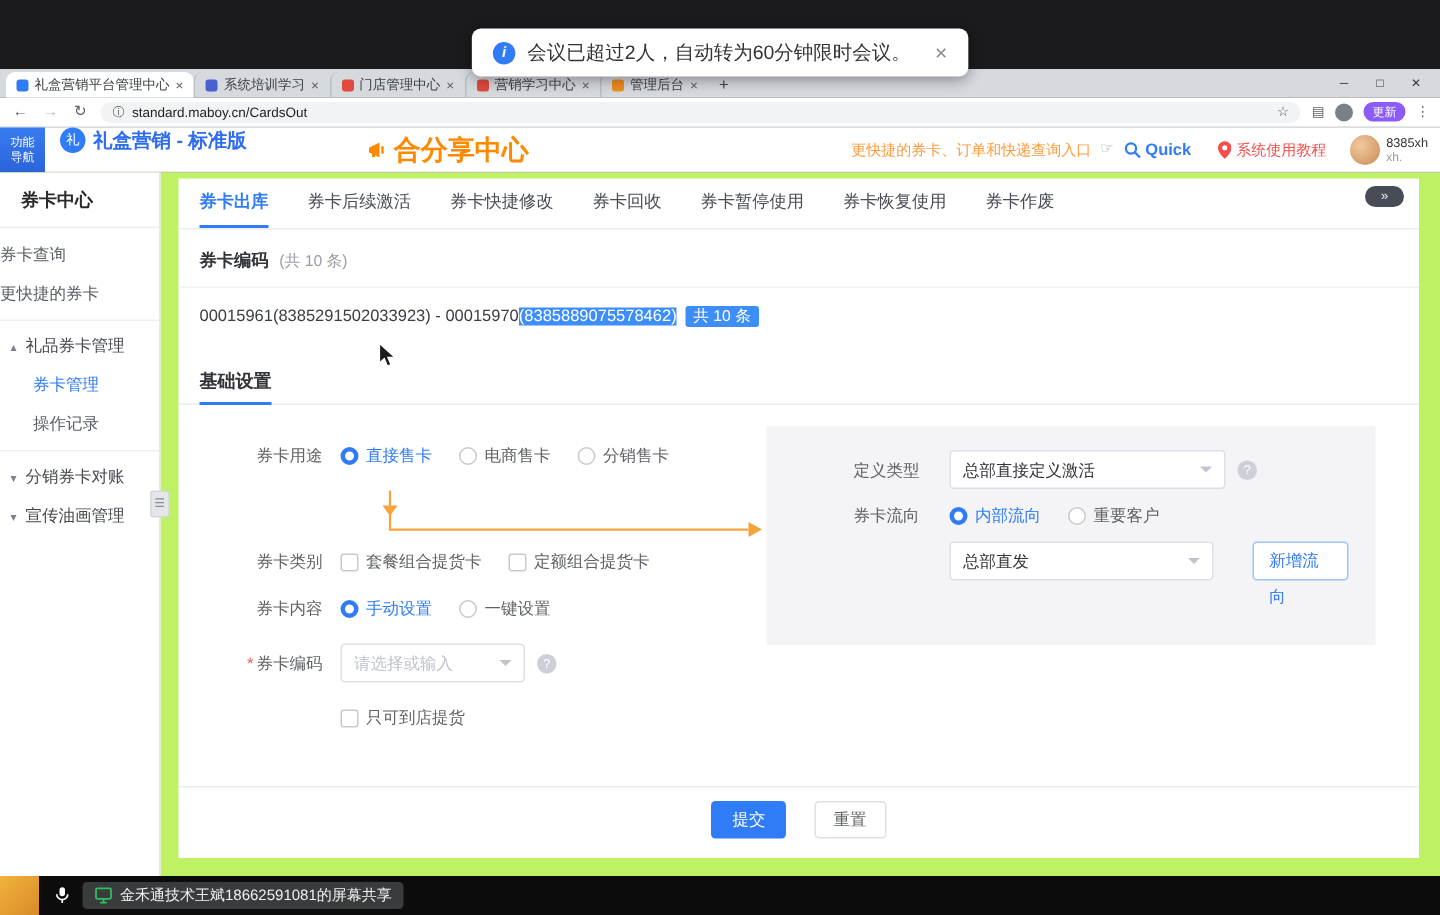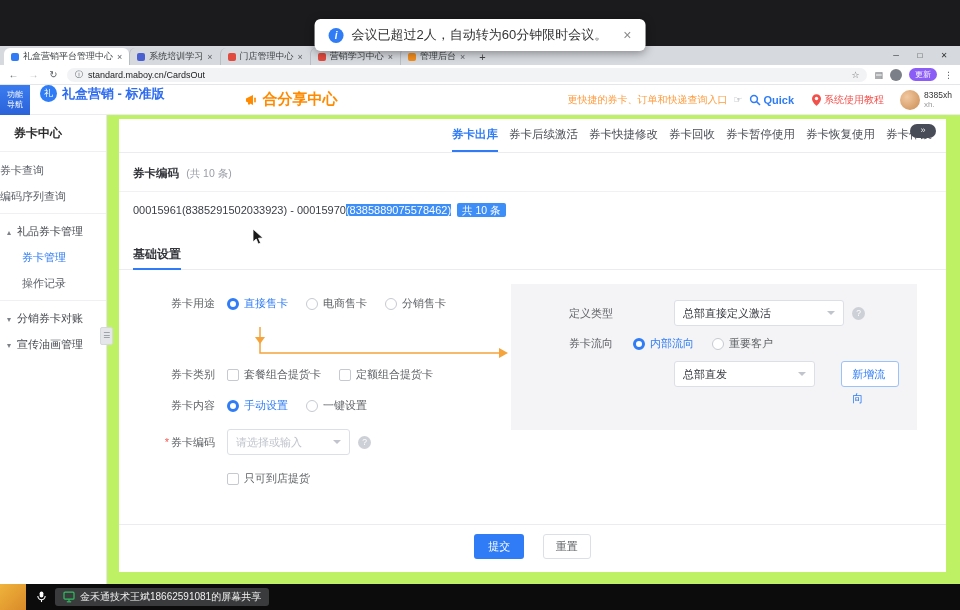--- a/index.html
+++ b/index.html
@@ -39,21 +39,21 @@
   .omni .star{color:#5f6368;font-size:9px;cursor:pointer;}
   .rt-ic{font-size:9px;color:#5f6368;cursor:pointer;}
   .badge-avatar{width:12px;height:12px;border-radius:50%;background:#7a7f88;cursor:pointer;}
   .update{background:#8b5cf6;color:#fff;font-size:8px;border-radius:7px;padding:1px 6px;cursor:pointer;}
 
   
   .apphead{position:absolute;top:85px;left:0;right:0;height:30px;background:#fff;border-bottom:1px solid #ececf0;display:flex;}
   .navbadge{width:30px;height:30px;background:linear-gradient(180deg,#3a7bf0,#2b63d9);color:#fff;font-size:8px;line-height:10px;display:flex;flex-direction:column;align-items:center;justify-content:center;flex:none;cursor:pointer;}
   .logo{width:17px;height:17px;border-radius:50%;background:#2f7cf6;color:#fff;font-size:9px;line-height:17px;text-align:center;margin:0 5px 0 10px;flex:none;}
   .brand{font-size:13px;font-weight:bold;color:#2e6cf0;white-space:nowrap;}
-  .sharecenter{display:flex;align-items:center;gap:4px;margin-left:80px;color:#ff8a00;font-weight:bold;font-size:15px;cursor:pointer;white-space:nowrap;}
+  .sharecenter{display:flex;align-items:center;gap:4px;margin-left:80px;color:#ff8a00;font-weight:bold;font-size:18px;cursor:pointer;white-space:nowrap;}
   .head-right{margin-left:auto;display:flex;align-items:center;gap:6px;padding-right:8px;white-space:nowrap;}
   .qhint{color:#ff9b3d;font-size:10px;}
   .pointer{color:#9aa0a6;font-size:10px;}
   .quick{display:flex;align-items:center;gap:3px;color:#2f7cf6;font-size:11px;font-weight:bold;cursor:pointer;}
   .tutorial{display:flex;align-items:center;gap:3px;color:#f2504b;font-size:10px;margin-left:12px;cursor:pointer;}
   .user{display:flex;align-items:center;gap:4px;margin-left:10px;cursor:pointer;}
   .uavatar{width:20px;height:20px;border-radius:50%;background:radial-gradient(circle at 35% 35%,#f2c9a0,#c98b52);flex:none;}
   .uname{font-size:8.5px;color:#333;line-height:10px;}
   .uname .sub{color:#999;font-size:8px;display:block;}
 
@@ -66,21 +66,21 @@
   .sitem.group{padding-left:7px;color:#45484e;}
   .tri{font-size:8px;color:#7d818a;margin-right:3px;}
   .sitem.child{padding-left:22px;}
   .sitem.active{color:#2f7cf6;}
   .sdivider{height:1px;background:#f0f0f2;margin:4px 0;}
   .shandle{position:absolute;right:-7px;top:212px;width:13px;height:18px;background:#e4e6ea;border:1px solid #d5d8dd;border-radius:2px;color:#8a8f98;font-size:8px;line-height:16px;text-align:center;z-index:5;cursor:pointer;}
 
   
   .card{position:absolute;left:119px;top:4px;width:827px;background:#fff;padding-bottom:2px;}
   .cpill{position:absolute;top:5px;right:10px;width:26px;height:14px;background:#474c56;border-radius:8px;color:#eee;font-size:9px;line-height:13px;text-align:center;cursor:pointer;}
-  .ctabs{display:flex;gap:11px;padding:0 14px;height:34px;border-bottom:1px solid #ececf0;justify-content:flex-end;}
+  .ctabs{display:flex;gap:26px;padding:0 14px;height:34px;border-bottom:1px solid #ececf0;}
   .ctab{font-size:11.5px;color:#4a4d55;display:flex;align-items:center;border-bottom:2px solid transparent;cursor:pointer;white-space:nowrap;}
   .ctab.active{color:#2f7cf6;border-bottom-color:#2f7cf6;font-weight:bold;}
   .codes-head{padding:13px 14px 10px;border-bottom:1px solid #f1f1f4;font-size:11.5px;font-weight:bold;color:#32343a;}
   .codes-head .cnt{font-weight:normal;color:#9a9da6;margin-left:4px;font-size:10.5px;}
   .codeline{padding:12px 14px;font-size:11px;color:#3a3d44;}
   .hl{background:#3e8ef7;color:#fff;}
   .chip{background:#3e8ef7;color:#fff;padding:1px 5px;margin-left:6px;border-radius:2px;font-size:10.5px;}
   .settings-bar{margin-top:10px;padding:0 14px;border-bottom:1px solid #ececf0;height:30px;}
   .settings-title{display:inline-block;font-size:12px;font-weight:bold;color:#32343a;line-height:28px;border-bottom:2px solid #2f7cf6;}
 
@@ -98,21 +98,21 @@
   .arrow-zone svg{position:absolute;left:0;top:0;}
   .select{height:26px;background:#fff;border:1px solid #dcdfe6;border-radius:3px;display:flex;align-items:center;padding:0 8px;font-size:11px;color:#33353b;cursor:pointer;}
   .select .ph{color:#bfc3cc;}
   .caret{margin-left:auto;width:0;height:0;border:4px solid transparent;border-top-color:#c0c4cc;transform:translateY(2px);}
   .help{width:13px;height:13px;border-radius:50%;background:#cdd0d6;color:#fff;font-size:8.5px;line-height:13px;text-align:center;margin-left:8px;flex:none;cursor:pointer;}
   .req{color:#f25a50;margin-right:2px;}
   .w150{width:123px;}
   .fright{width:406px;height:146px;background:#f4f4f6;padding:16px 18px 0 24px;flex:none;}
   .prow{display:flex;align-items:center;margin-bottom:10px;}
   .plabel{width:78px;text-align:right;font-size:11px;color:#5f6266;margin-right:20px;flex:none;}
-  .w170{width:170px;margin-left:41px;}
+  .w170{width:184px;}
   .addflow{height:26px;padding:0 10px;margin-left:26px;border:1px solid #9cc2fa;color:#2f7cf6;background:#fff;border-radius:3px;font-size:11px;line-height:24px;cursor:pointer;}
   .footer{margin-top:22px;border-top:1px solid #ececf0;padding:9px 0 11px;text-align:center;}
   .btn-primary{display:inline-block;background:#2f7cf6;color:#fff;font-size:11px;padding:5px 14px;border-radius:3px;cursor:pointer;}
   .btn-plain{display:inline-block;background:#fff;color:#5f6266;font-size:11px;padding:4px 12px;border:1px solid #dcdfe6;border-radius:3px;margin-left:14px;cursor:pointer;}
 
   
   .sharebar{position:absolute;left:0;right:0;bottom:0;height:26px;background:#0c0c0d;display:flex;align-items:center;}
   .savatar{width:26px;height:26px;background:linear-gradient(135deg,#f0b43c,#d98a28);flex:none;}
   .mic{margin:0 8px 0 10px;flex:none;}
   .spill{height:18px;background:#3a3b3d;border-radius:3px;display:flex;align-items:center;gap:5px;padding:0 8px;}
@@ -223,21 +223,21 @@
       </div>
     </div>
   </div>
 
   <div class="workspace">
 
     <div class="sidebar">
       <div class="side-title">券卡中心</div>
       <div class="snav">
         <div class="sitem">券卡查询</div>
-        <div class="sitem">编码序列查询</div>
+        <div class="sitem">更快捷的券卡</div>
         <div class="sdivider"></div>
         <div class="sitem group">
           <span class="tri">▴</span>
           <span>礼品券卡管理</span>
         </div>
         <div class="sitem child active">券卡管理</div>
         <div class="sitem child">操作记录</div>
         <div class="sdivider"></div>
         <div class="sitem group">
           <span class="tri">▾</span>

